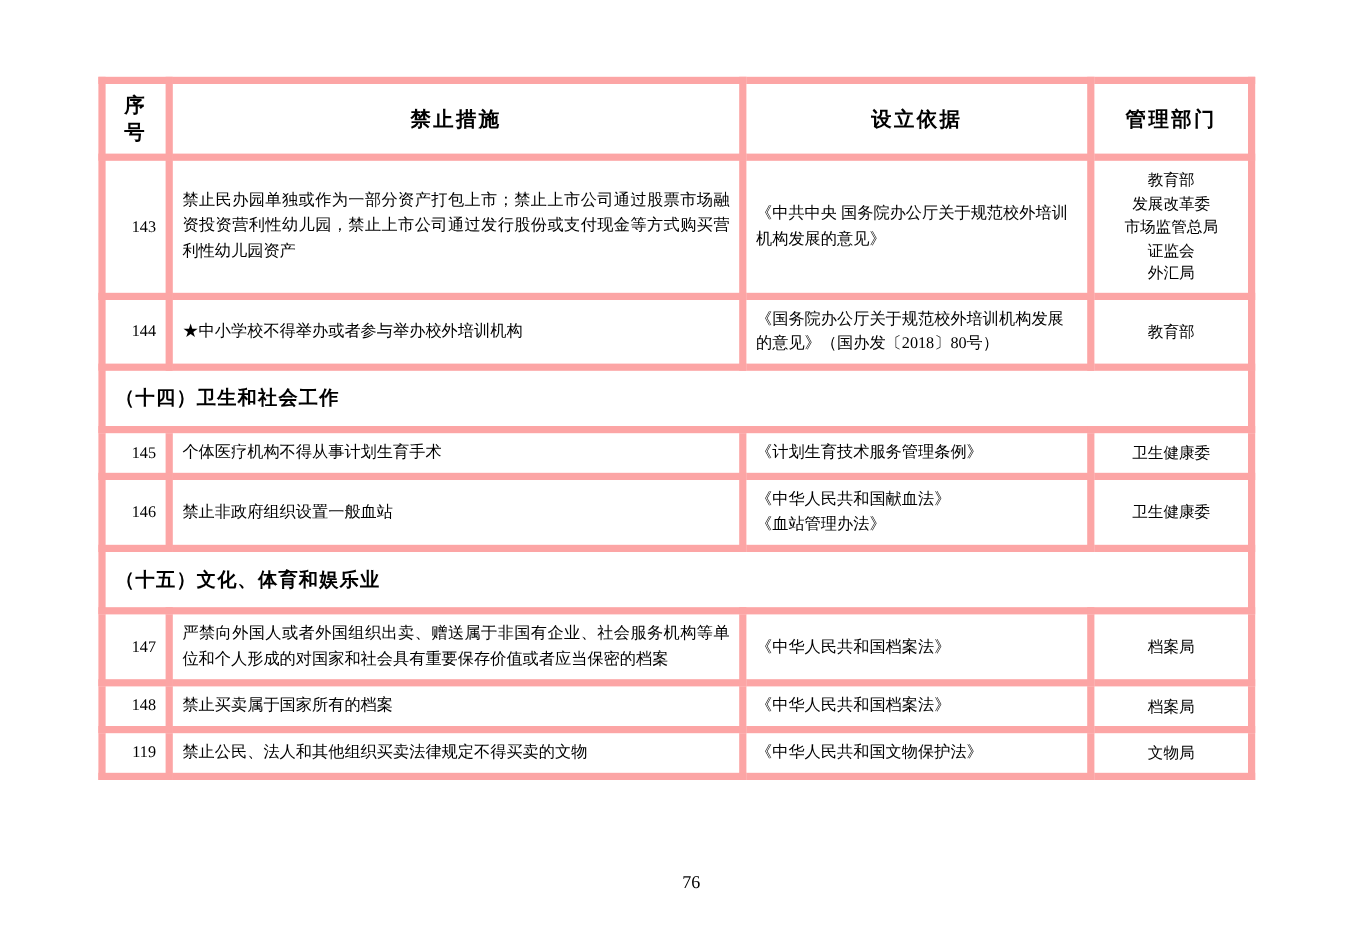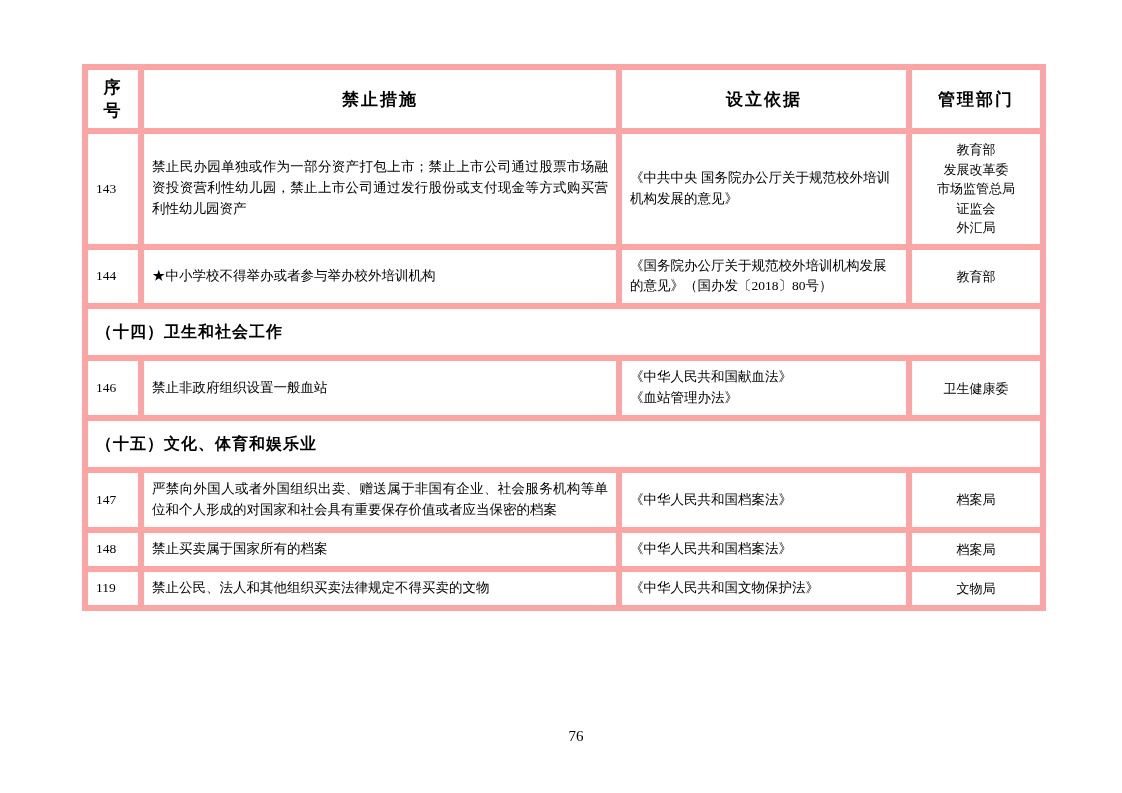--- a/index.html
+++ b/index.html
@@ -46,21 +46,21 @@
 
   thead th {
     font-weight: bold;
     font-size: 17px;
     text-align: center;
     height: 42px;
     letter-spacing: 2px;
     font-family: "Liberation Serif", "DejaVu Serif", serif;
   }
   td.no-cell {
-    text-align: left;
+    text-align: right;
     font-size: 13.5px;
     font-family: "Liberation Serif", "DejaVu Serif", serif;
   }
   td.measure-cell {
     font-size: 13.5px;
     line-height: 1.55;
     text-align: justify;
   }
   td.basis-cell {
     font-size: 13.5px;
@@ -136,20 +136,30 @@
               <span class="basis-line">《国务院办公厅关于规范校外培训机构发展的意见》（国办发〔2018〕80号）</span>
             </td>
             <td class="dept-cell">
               <span class="dept-line">教育部</span>
             </td>
           </tr>
           <tr>
             <td class="section-cell" colspan="4">（十四）卫生和社会工作</td>
           </tr>
           <tr>
+            <td class="no-cell">145</td>
+            <td class="measure-cell">个体医疗机构不得从事计划生育手术</td>
+            <td class="basis-cell">
+              <span class="basis-line">《计划生育技术服务管理条例》</span>
+            </td>
+            <td class="dept-cell">
+              <span class="dept-line">卫生健康委</span>
+            </td>
+          </tr>
+          <tr>
             <td class="no-cell">146</td>
             <td class="measure-cell">禁止非政府组织设置一般血站</td>
             <td class="basis-cell">
               <span class="basis-line">《中华人民共和国献血法》</span>
               <span class="basis-line">《血站管理办法》</span>
             </td>
             <td class="dept-cell">
               <span class="dept-line">卫生健康委</span>
             </td>
           </tr>

